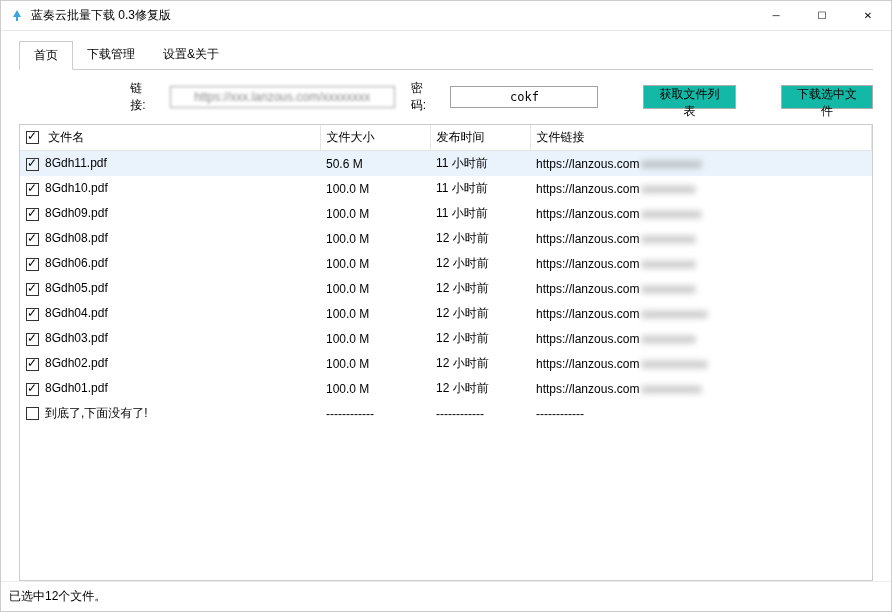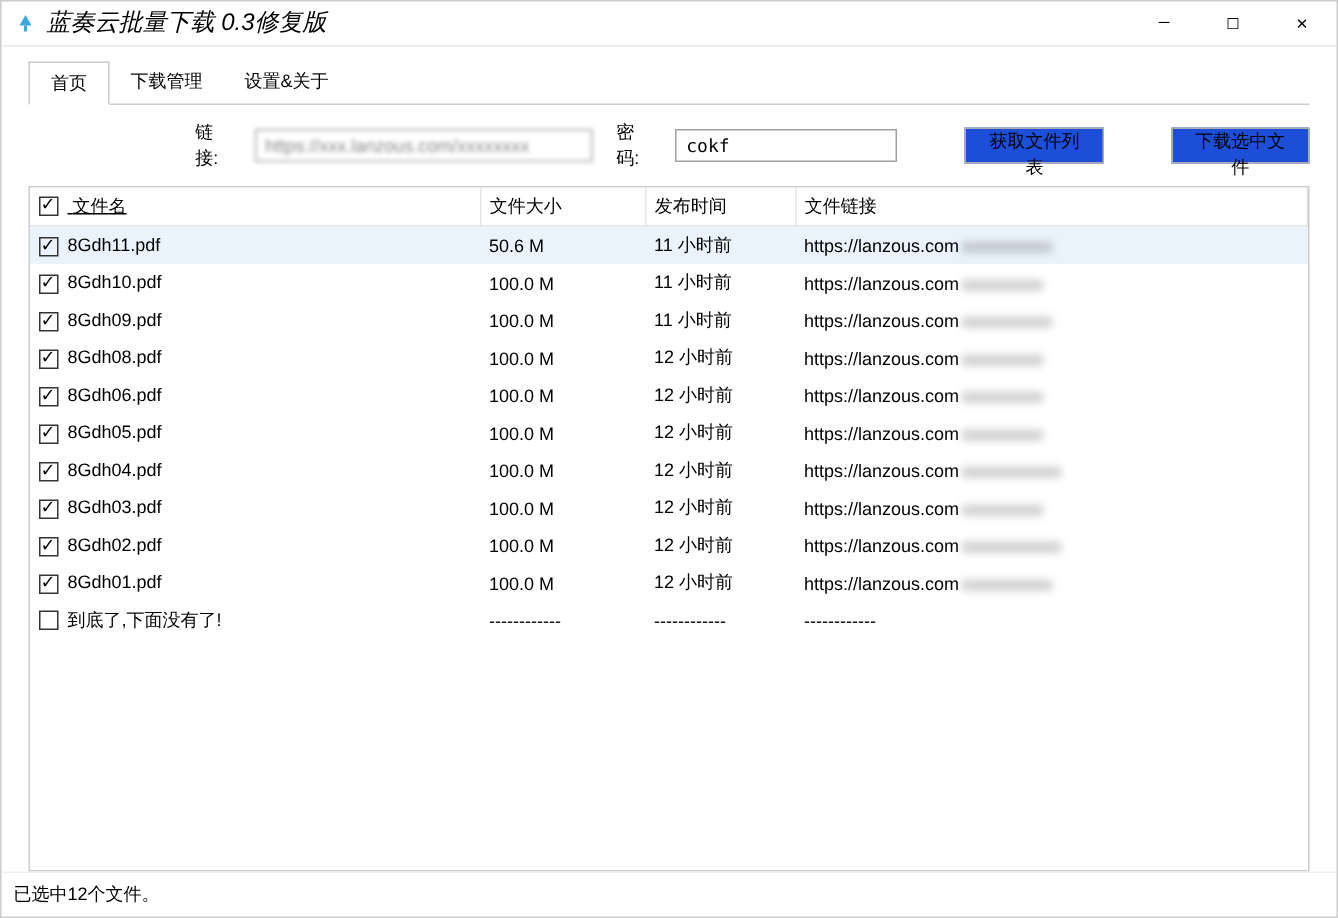--- a/index.html
+++ b/index.html
@@ -19,21 +19,21 @@
   display: flex;
   align-items: center;
   padding-left: 8px;
   border-bottom: 1px solid #e8e8e8;
 }
 .titlebar .icon {
   width: 16px; height: 16px;
   margin-right: 6px;
   display: flex; align-items: center; justify-content: center;
 }
-.titlebar .title { flex: 1; font-size: 16px; font-style: italic; }
+.titlebar .title { flex: 1; font-size: 12px; }
 .titlebar .ctrls { display: flex; }
 .titlebar .ctrls .btn {
   width: 46px; height: 30px;
   display: flex; align-items: center; justify-content: center;
   font-family: "Segoe UI", sans-serif;
   font-size: 10px;
 }
 .tabs {
   display: flex;
   padding: 10px 18px 0 18px;
@@ -61,27 +61,28 @@
   padding: 10px 18px;
   gap: 12px;
 }
 .toolbar .lbl { margin: 0 4px; }
 .toolbar input[type=text] {
   height: 22px;
   border: 1px solid #a0a0a0;
   padding: 0 6px;
   font-size: 12px;
   background: #fff;
+  text-align: center;
 }
 .toolbar .url { width: 258px; color: #888; filter: blur(1.5px); }
 .toolbar .pwd { width: 148px; font-family: monospace; }
 .toolbar .btn {
   height: 24px;
   padding: 0 14px;
-  background: #1d4ed8;
+  background: #14b8a6;
   border: 1px solid #adadad;
   font-size: 12px;
   cursor: pointer;
   margin-left: 33px;
 }
 .tablewrap {
   flex: 1;
   margin: 0 18px;
   border: 1px solid #ccc;
   overflow: auto;
@@ -117,21 +118,21 @@
   position: absolute;
   top: -3px; left: 0;
   font-size: 12px;
   color: #000;
 }
 .blurred { filter: blur(3px); color: #666; }
 .status {
   padding: 6px 8px;
   border-top: 1px solid #eee;
 }
-.col-name { width: 300px; text-decoration: underline; }
+.col-name { width: 300px; }
 .col-size { width: 110px; }
 .col-time { width: 100px; }
 .link-cell { display: flex; align-items: baseline; }
 .link-clear { flex: 0 0 auto; text-align: center; }
 .link-blur { flex: 0 0 auto; margin-left: 2px; }
 </style>
 </head>
 <body>
 
 <div class="titlebar">

